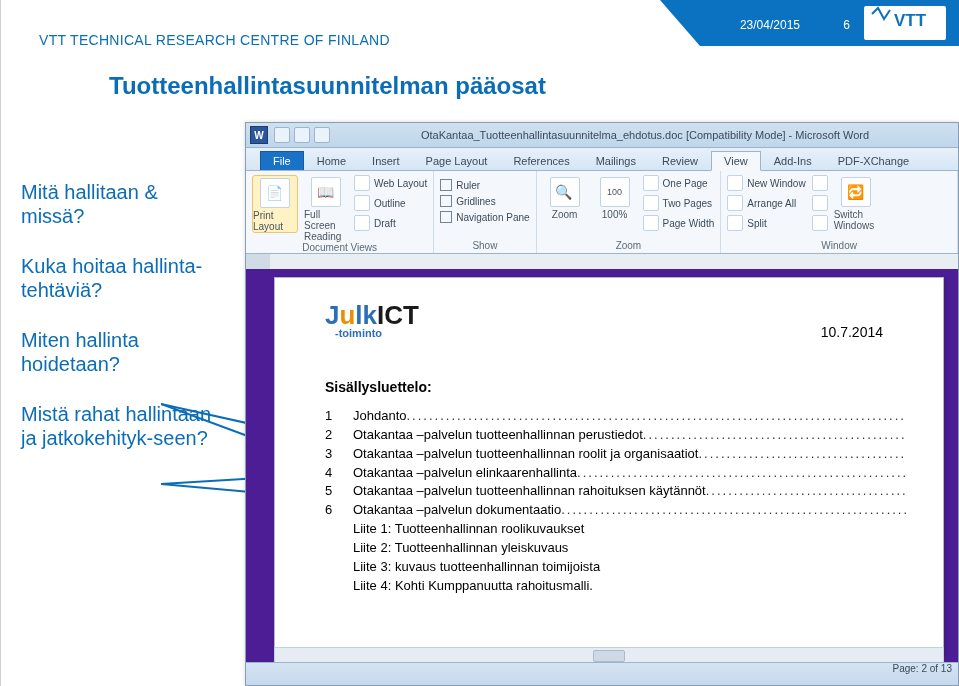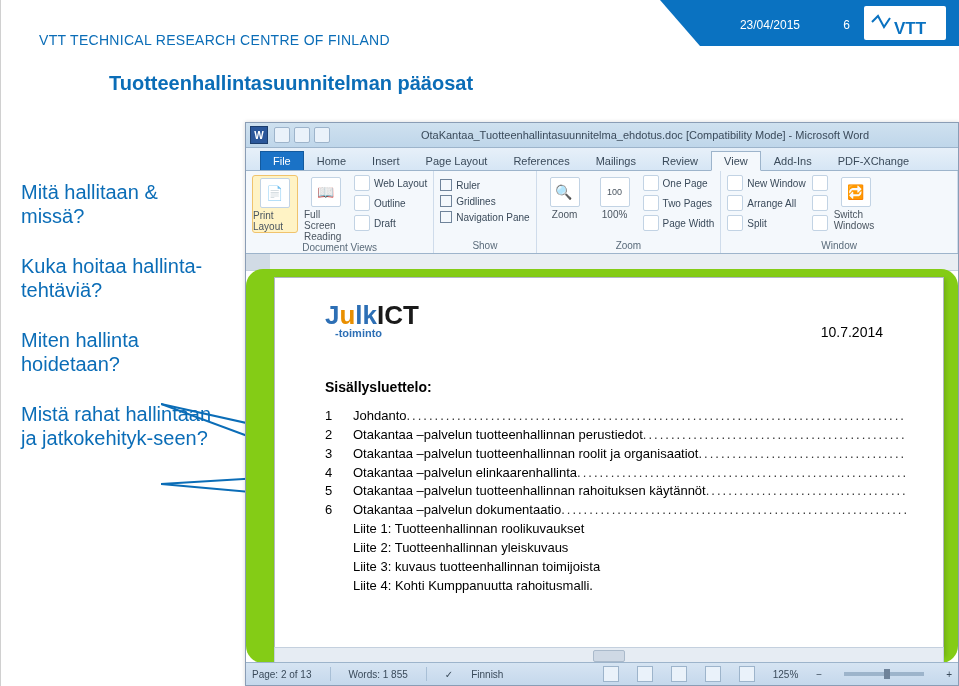--- a/index.html
+++ b/index.html
@@ -2,24 +2,24 @@
 <html><head>
 <meta charset="utf-8">
 <style>
   html,body{margin:0;padding:0;width:959px;height:686px;background:#fff;font-family:Arial,Helvetica,sans-serif;overflow:hidden;}
   .slide{position:relative;width:959px;height:686px;border-left:1px solid #d0d0d0;border-right:1px solid #d0d0d0;}
   .slide-top{position:absolute;top:0;left:0;right:0;height:46px;}
   .slide-org{position:absolute;top:32px;left:38px;font-size:14px;font-weight:normal;color:#0b6db7;letter-spacing:.3px;}
   .slide-date{position:absolute;top:18px;right:160px;font-size:12px;color:#fff;}
   .slide-pgnum{position:absolute;top:18px;right:110px;font-size:12px;color:#fff;}
   .topbar-strip{position:absolute;top:0;right:0;width:300px;height:46px;background:#0a72c1;}
-  .logo{position:absolute;right:14px;top:6px;width:82px;height:34px;background:#fff;border-radius:2px;display:flex;align-items:flex-end;justify-content:center;}
+  .logo{position:absolute;right:14px;top:6px;width:82px;height:34px;background:#fff;border-radius:2px;display:flex;align-items:flex-start;justify-content:center;}
   .logo svg{display:block}
   .blue-triangle{position:absolute;left:0;top:0;width:0;height:0;border-top:46px solid transparent;border-left:40px solid #fff;}
-  .slide-title{position:absolute;top:72px;left:108px;font-size:20px;font-weight:bold;color:#0b6db7;}
+  .slide-title{position:absolute;top:72px;left:108px;font-size:24px;font-weight:bold;color:#0b6db7;}
   .side-questions{position:absolute;left:20px;top:180px;width:200px;font-size:20px;color:#0b6db7;line-height:1.2;}
   .side-questions .q{margin-bottom:26px;}
 
   
   .word{position:absolute;left:244px;top:122px;width:712px;height:562px;background:#fff;border:1px solid #8a9db5;box-shadow:0 0 4px rgba(0,0,0,.15);}
   .w-head{height:24px;background:linear-gradient(#cfe1ef,#bfd6ea);font-size:11px;display:flex;align-items:center;border-bottom:1px solid #9db4cb;}
   .w-icon{width:16px;height:16px;background:#2b579a;color:#fff;font-size:10px;font-weight:bold;display:flex;align-items:center;justify-content:center;margin:0 4px;border:1px solid #1b3d6d;}
   .qat{width:14px;height:14px;margin:0 2px;background:#eaf2fa;border:1px solid #9db4cb;border-radius:2px;}
   .w-title{flex:1;text-align:center;font-size:11px;color:#3a4a5a;}
   .ribbon-tabs{height:22px;background:linear-gradient(#e7f0f9,#d6e6f5);display:flex;font-size:11px;color:#3a4a5a;align-items:flex-end;border-bottom:1px solid #9db4cb;}
@@ -32,37 +32,37 @@
   .group .row{display:flex;gap:6px;align-items:flex-start;}
   .bigbtn{display:flex;flex-direction:column;align-items:center;width:44px;gap:2px;padding-top:2px;}
   .bigbtn .ico{width:28px;height:28px;background:#fff;border:1px solid #c2d3e4;border-radius:2px;display:flex;align-items:center;justify-content:center;font-size:14px;}
   .bigbtn.active{background:#fff3c5;border:1px solid #f0c36d;border-radius:3px;}
   .smbtn{display:flex;align-items:center;gap:4px;font-size:10px;color:#3a4a5a;}
   .smbtn .ico{width:14px;height:14px;background:#fff;border:1px solid #c2d3e4;border-radius:2px;}
   .chk{width:10px;height:10px;border:1px solid #6f839a;display:inline-block;}
   .col{display:flex;flex-direction:column;gap:4px;}
   .ruler{height:16px;background:#e9eef3;border-bottom:1px solid #c4d0de;position:relative;}
   .ruler::before{content:"";position:absolute;left:0;top:0;width:24px;height:100%;background:#d1dbe5;}
-  .doc-area{position:absolute;top:146px;bottom:22px;left:0;right:0;background:#84cc16;overflow:hidden;border-radius:17px;}
+  .doc-area{position:absolute;top:146px;bottom:22px;left:0;right:0;background:#4c1d95;overflow:hidden;}
   .page{position:absolute;left:28px;right:14px;top:8px;bottom:8px;background:#fff;border:1px solid #b0b8c2;box-shadow:2px 2px 4px rgba(0,0,0,.15);padding:22px 36px 10px 50px;}
   .page .logo-j{color:#2d6fb5;font-size:26px;font-weight:bold;}
   .page .logo-j .orange{color:#e98f00;}
   .page .logo-sub{font-size:11px;color:#2d6fb5;font-weight:bold;margin-left:10px;margin-top:-4px;}
   .page .docdate{position:absolute;right:60px;top:46px;font-size:14px;}
   .page .sis-title{font-weight:bold;font-size:14px;margin-top:40px;margin-bottom:12px;}
   .toc{font-size:13px;}
   .toc-row{display:flex;white-space:nowrap;line-height:1.45;}
   .toc-num{width:28px;}
   .toc-txt{}
   .toc-dots{flex:1;overflow:hidden;letter-spacing:2px;color:#333;}
   .toc-dots::after{content:"...........................................................................................................................";}
   .liite{padding-left:28px;font-size:13px;line-height:1.45;}
   .hscroll{position:absolute;left:28px;right:14px;bottom:-2px;height:16px;background:#e6ecf3;border:1px solid #c4d0de;}
   .hscroll::before{content:"";position:absolute;left:50%;top:2px;width:30px;height:10px;background:#cfd9e5;border:1px solid #aabacb;border-radius:2px;transform:translateX(-50%);}
-  .statusbar{position:absolute;left:0;right:0;bottom:0;height:22px;background:linear-gradient(#d6e4f2,#c5d8ec);border-top:1px solid #9db4cb;display:flex;align-items:center;font-size:10px;color:#3a4a5a;padding:0 6px;gap:18px;}
+  .statusbar{position:absolute;left:0;right:0;bottom:0;height:22px;background:linear-gradient(#d6e4f2,#c5d8ec);border-top:1px solid #9db4cb;display:flex;align-items:flex-end;font-size:10px;color:#3a4a5a;padding:0 6px;gap:18px;flex-direction:column;}
   .statusbar .sep{width:1px;height:14px;background:#a8bfd6;}
   .statusbar .spacer{flex:1;}
   .vb{width:14px;height:14px;background:#eaf2fa;border:1px solid #9db4cb;}
   .zoomtrack{width:80px;height:4px;background:#9db4cb;position:relative;margin:0 4px;}
   .zoomtrack::before{content:"";position:absolute;left:50%;top:-3px;width:6px;height:10px;background:#6f839a;}
 
   .arrows{position:absolute;left:160px;top:376px;width:140px;height:220px;pointer-events:none;}
 </style>
 </head>
 <body>

